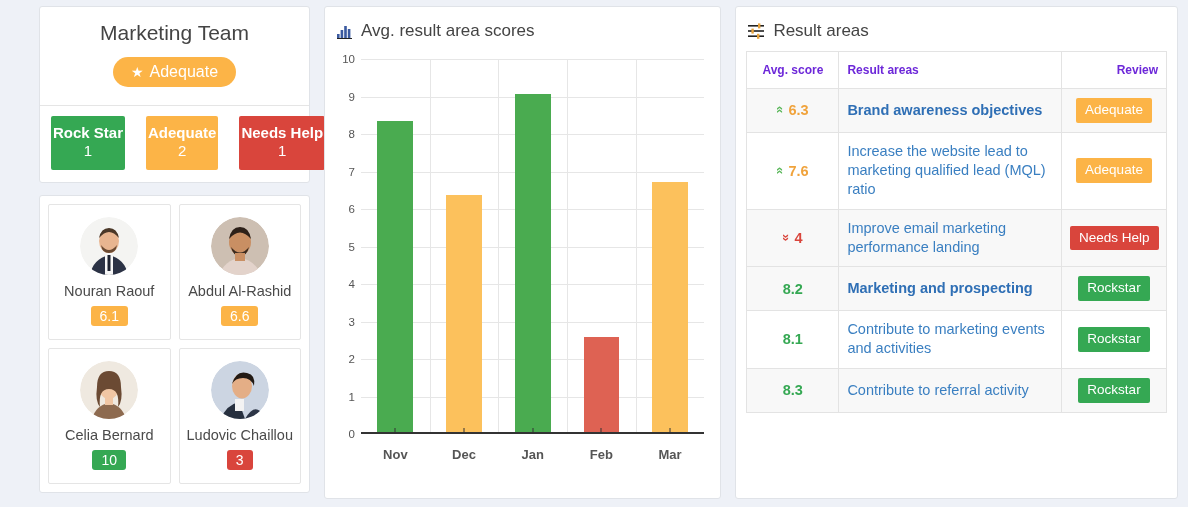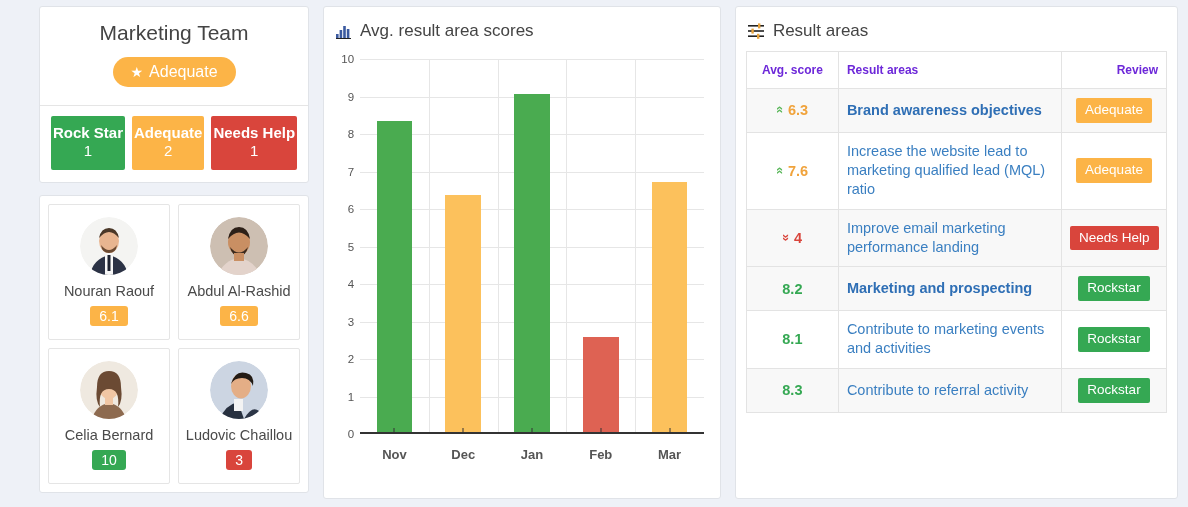--- a/index.html
+++ b/index.html
@@ -49,21 +49,21 @@
     color: #fff;
     font-size: 16px;
     padding: 7px 18px;
     border-radius: 20px;
     line-height: 1;
   }
   .star-icon { font-size: 14px; line-height: 1; }
 
   .stat-row {
     display: flex;
-    gap: 7px;
+    gap: 21px;
     padding: 10px 11px 12px 11px;
   }
   .stat-box {
     flex: 1;
     text-align: center;
     color: #fff;
     padding: 8px 2px 9px 2px;
     border-radius: 2px;
   }
   .stat-label { font-size: 15px; font-weight: bold; line-height: 1.15; white-space: nowrap; }

